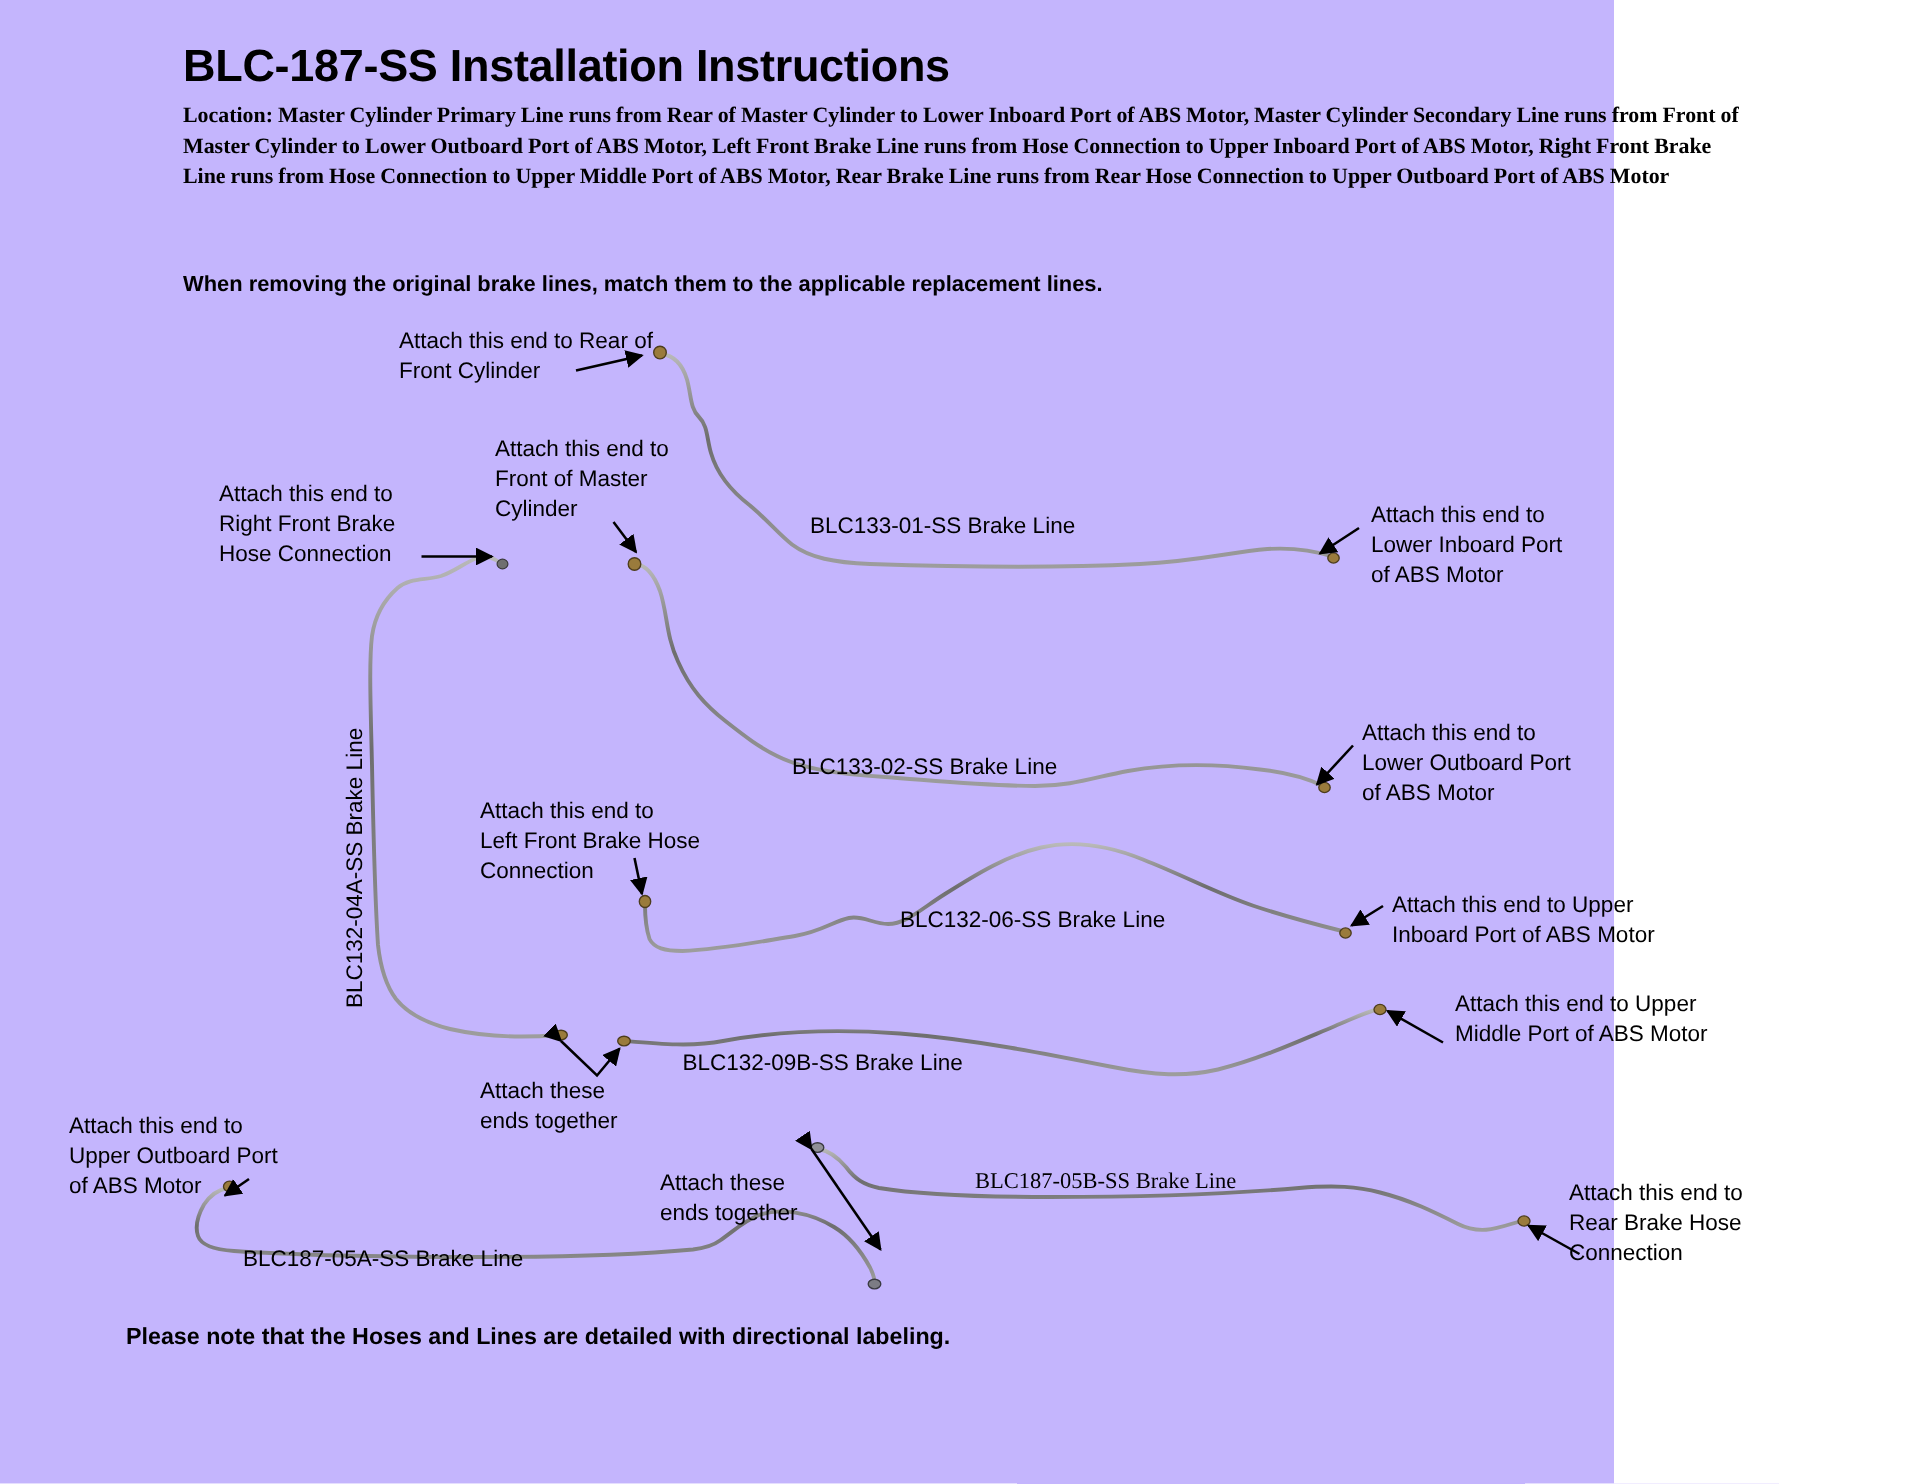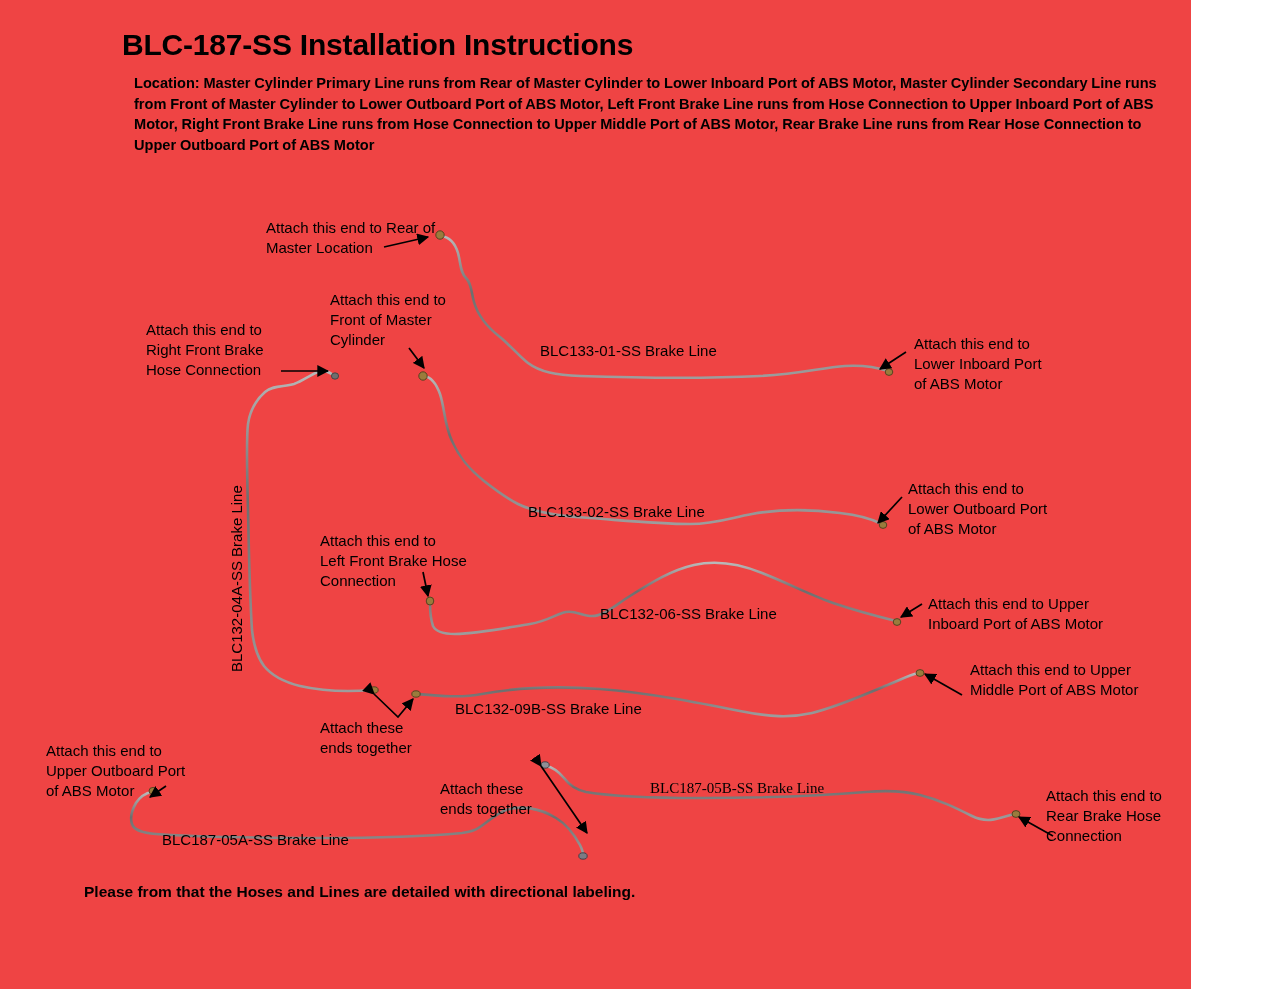--- a/index.html
+++ b/index.html
@@ -10,23 +10,23 @@
   body {
     width: 1280px;
     height: 989px;
     position: relative;
     font-family: "Liberation Sans", sans-serif;
     color: #000000;
     overflow: hidden;
   }
   #page {
     position: relative;
-    width: 1191px;
-    height: 989px;
-    background: #ef4444;
+    width: 1076px;
+    height: 989px;
+    background: #c4b5fd;
   }
 
   
   .header-block {
     position: absolute;
     left: 122px;
     top: 28px;
     width: 1048px;
   }
   .doc-title {
@@ -34,23 +34,24 @@
     font-weight: bold;
     letter-spacing: -0.2px;
     line-height: 1.1;
     margin: 0 0 6px 0;
     white-space: nowrap;
   }
   .doc-location {
     font-size: 14.6px;
     font-weight: bold;
     line-height: 1.42;
-    margin: 12px;
+    margin: 0;
     text-align: left;
     word-spacing: -0.3px;
+    font-family: Liberation Serif, serif;
   }
   .doc-note {
     position: absolute;
     left: 122px;
     top: 182px;
     font-size: 14.6px;
     font-weight: bold;
     white-space: nowrap;
   }
 
@@ -110,20 +111,21 @@
 </style>
 </head>
 <body>
 
 <div id="page">
 
   <div class="header-block">
     <h1 class="doc-title">BLC-187-SS Installation Instructions</h1>
     <p class="doc-location">Location: Master Cylinder Primary Line runs from Rear of Master Cylinder to Lower Inboard Port of ABS Motor, Master Cylinder Secondary Line runs from Front of Master Cylinder to Lower Outboard Port of ABS Motor, Left Front Brake Line runs from Hose Connection to Upper Inboard Port of ABS Motor, Right Front Brake Line runs from Hose Connection to Upper Middle Port of ABS Motor, Rear Brake Line runs from Rear Hose Connection to Upper Outboard Port of ABS Motor</p>
   </div>
+  <div class="doc-note">When removing the original brake lines, match them to the applicable replacement lines.</div>
 
   <div class="diagram">
     <svg viewBox="0 0 1280 989" xmlns="http://www.w3.org/2000/svg">
       <defs>
         <linearGradient id="tubeGrad" x1="0" y1="0" x2="0" y2="1">
           <stop offset="0%" stop-color="#b9b9b9"></stop>
           <stop offset="40%" stop-color="#6e6e6e"></stop>
           <stop offset="100%" stop-color="#9d9d9d"></stop>
         </linearGradient>
         <marker id="arrowHead" viewBox="0 0 10 10" refX="9" refY="5" markerWidth="7" markerHeight="7" orient="auto-start-reverse">
@@ -203,21 +205,21 @@
         <path d="M 922,604 L 901,617" marker-end="url(#arrowHead)"></path>
         <path d="M 962,695 L 925,674" marker-end="url(#arrowHead)"></path>
         <path d="M 374,694 L 398,717 L 413,699" marker-start="url(#arrowTail)" marker-end="url(#arrowHead)"></path>
         <path d="M 541,766 L 587,833" marker-start="url(#arrowTail)" marker-end="url(#arrowHead)"></path>
         <path d="M 166,786 L 150,797" marker-end="url(#arrowHead)"></path>
         <path d="M 1053,836 L 1019,817" marker-end="url(#arrowHead)"></path>
       </g>
     </svg>
 
     <div class="callout" style="left:266px; top:218px;">Attach this end to Rear of
-Master Location</div>
+Front Cylinder</div>
 
     <div class="callout" style="left:330px; top:290px;">Attach this end to
 Front of Master
 Cylinder</div>
 
     <div class="callout" style="left:146px; top:320px;">Attach this end to
 Right Front Brake
 Hose Connection</div>
 
     <div class="callout" style="left:914px; top:334px;">Attach this end to
@@ -261,16 +263,16 @@
     <div class="vert-label" style="left:228px; top:672px;">BLC132-04A-SS Brake Line</div>
 
     <div class="line-label" style="left:455px; top:699px;">BLC132-09B-SS Brake Line</div>
 
     <div class="line-label" style="left:162px; top:830px;">BLC187-05A-SS Brake Line</div>
 
     <div class="line-label" style="left:650px; top:779px;font-family:Liberation Serif, serif;">BLC187-05B-SS Brake Line</div>
   </div>
 
   <div class="footer">
-    <div>Please from that the Hoses and Lines are detailed with directional labeling.</div>
+    <div>Please note that the Hoses and Lines are detailed with directional labeling.</div>
   </div>
 
 </div>
 
 </body></html>

